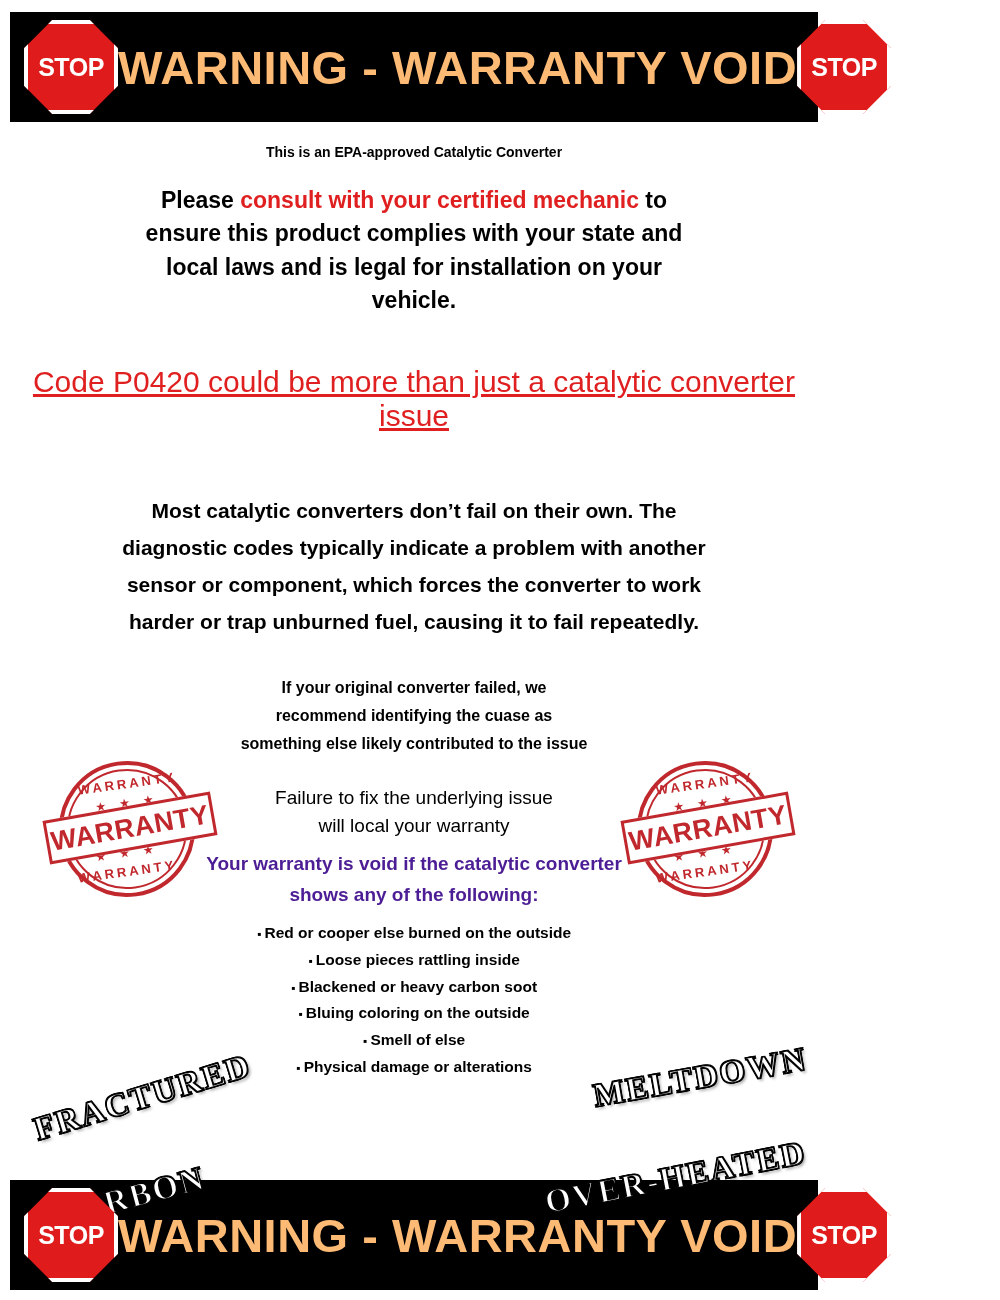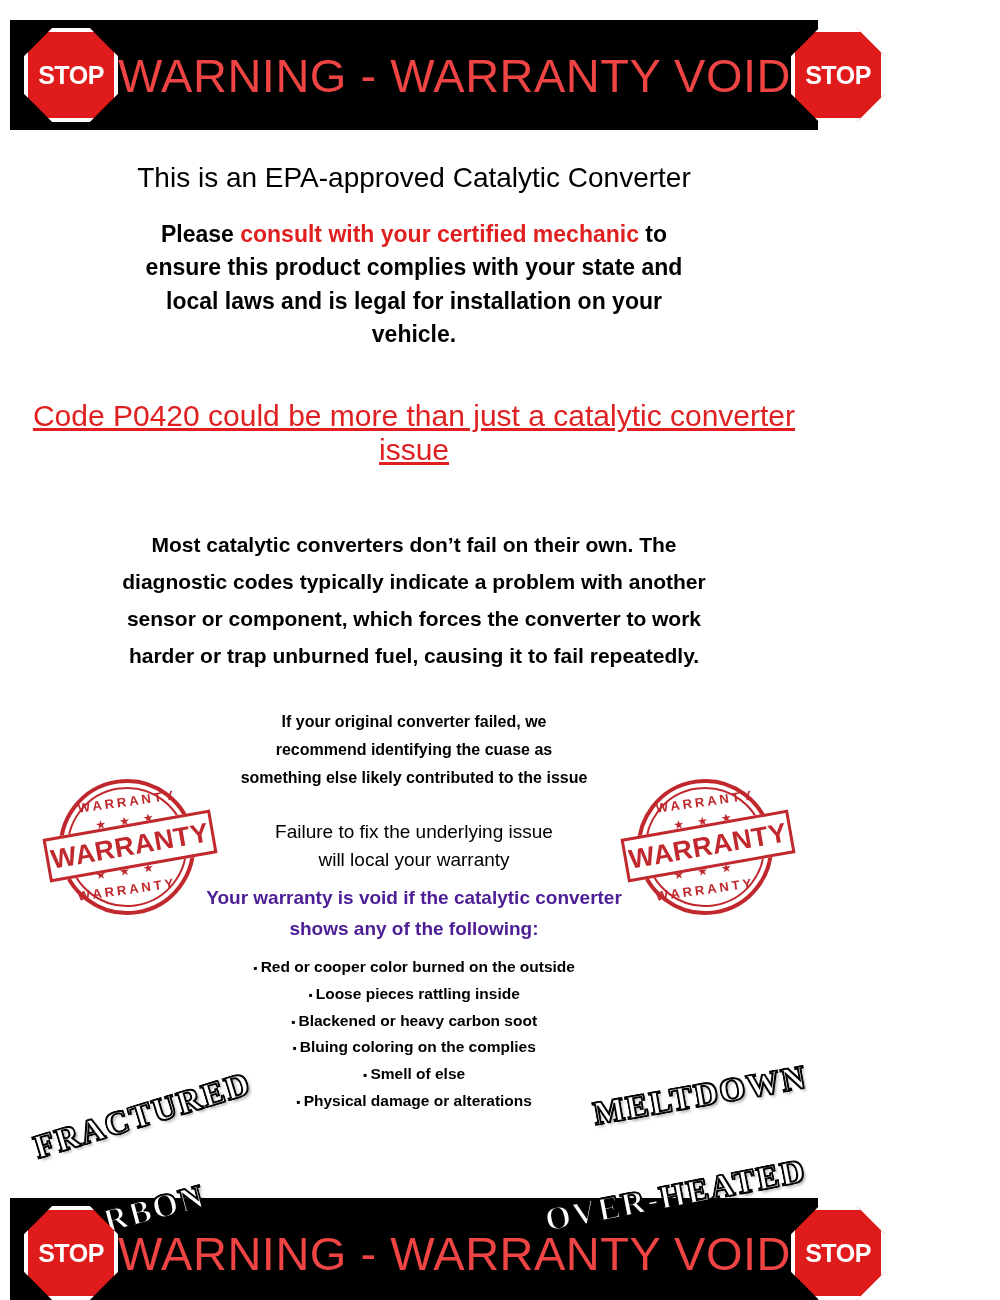--- a/index.html
+++ b/index.html
@@ -14,37 +14,37 @@
     color: #000;
     overflow: hidden;
     position: relative;
   }
   .page {
     position: relative;
     width: 828px;
     height: 1300px;
     background: #ffffff;
     box-sizing: border-box;
-    padding: 20px 10px;
+    padding: 12px 10px;
   }
 
   
   .warn-bar {
     background: #000000;
     height: 110px;
     display: flex;
     align-items: center;
     justify-content: space-between;
     padding: 0 14px;
     box-sizing: border-box;
   }
   .warn-bar .bar-title {
-    color: #ef4444;
+    color: #fdba74;
     font-size: 47px;
-    font-weight: normal;
+    font-weight: bold;
     letter-spacing: 0.5px;
     white-space: nowrap;
     flex: 1;
     text-align: center;
   }
   .stop-sign {
     width: 94px;
     height: 94px;
     flex: 0 0 94px;
     position: relative;
@@ -69,23 +69,23 @@
   }
 
   
   .content {
     position: relative;
     height: 1036px;
   }
 
   .line-epa {
     text-align: center;
-    font-size: 28px;
-    font-weight: normal;
-    margin-top: 32px;
+    font-size: 14px;
+    font-weight: bold;
+    margin-top: 22px;
   }
 
   .para-consult {
     text-align: center;
     font-size: 23px;
     font-weight: bold;
     line-height: 1.45;
     margin-top: 24px;
     padding: 0 130px;
   }
@@ -279,24 +279,24 @@
       <div>Failure to fix the underlying issue</div>
       <div>will local your warranty</div>
     </div>
 
     <div class="para-void">
       <div>Your warranty is void if the catalytic converter</div>
       <div>shows any of the following:</div>
     </div>
 
     <div class="bullets">
-      <div>Red or cooper color burned on the outside</div>
+      <div>Red or cooper else burned on the outside</div>
       <div>Loose pieces rattling inside</div>
       <div>Blackened or heavy carbon soot</div>
-      <div>Bluing coloring on the complies</div>
+      <div>Bluing coloring on the outside</div>
       <div>Smell of else</div>
       <div>Physical damage or alterations</div>
     </div>
 
     <div class="stamp left">
       <div class="stamp-ring"></div>
       <div class="stamp-ring2"></div>
       <div class="stamp-arc-top">WARRANTY</div>
       <div class="stamp-stars">★ ★ ★</div>
       <div class="stamp-stars bottom">★ ★ ★</div>

